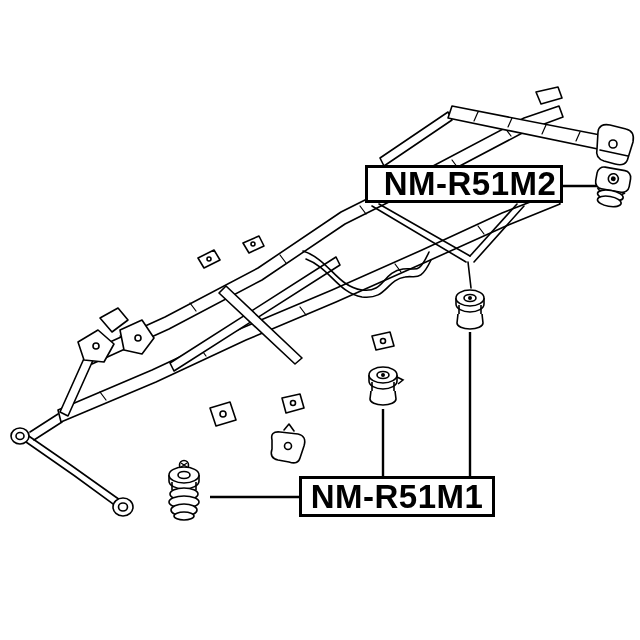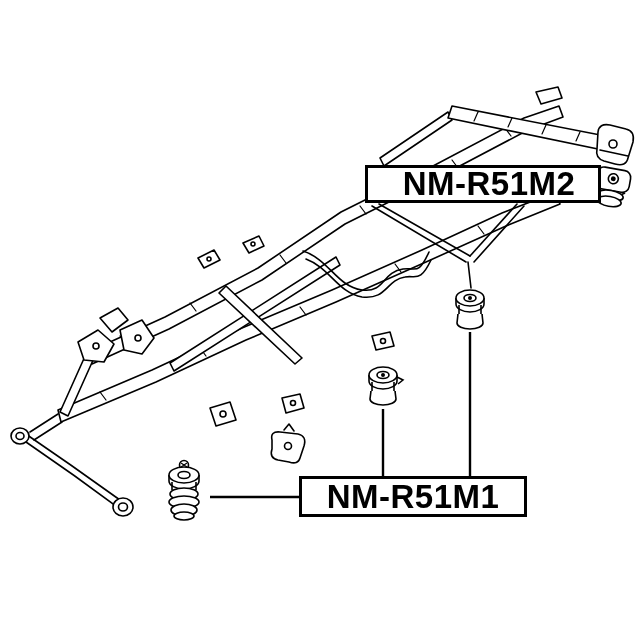--- a/index.html
+++ b/index.html
@@ -18,22 +18,22 @@
     border:3px solid #000000;
     display:flex;align-items:center;justify-content:center;
     font-family:"Liberation Sans","DejaVu Sans",sans-serif;
     font-weight:bold;
     font-size:33px;
     letter-spacing:0.5px;
     color:#000000;
     z-index:5;
     white-space:nowrap;
   }
-  #label-m2{left:365px;top:165px;width:236px;height:38px;padding-left:12px;}
-  #label-m1{left:299px;top:476px;width:228px;height:41px;}
+  #label-m2{left:365px;top:165px;width:198px;height:38px;padding-left:12px;}
+  #label-m1{left:299px;top:476px;width:196px;height:41px;}
 </style>
 </head>
 <body>
 
 <div id="stage">
 
   <svg id="frame-art" width="640" height="640" viewBox="0 0 640 640">
 
     <g stroke="#000000" fill="none" stroke-width="1.6" stroke-linejoin="round" stroke-linecap="round">
 

